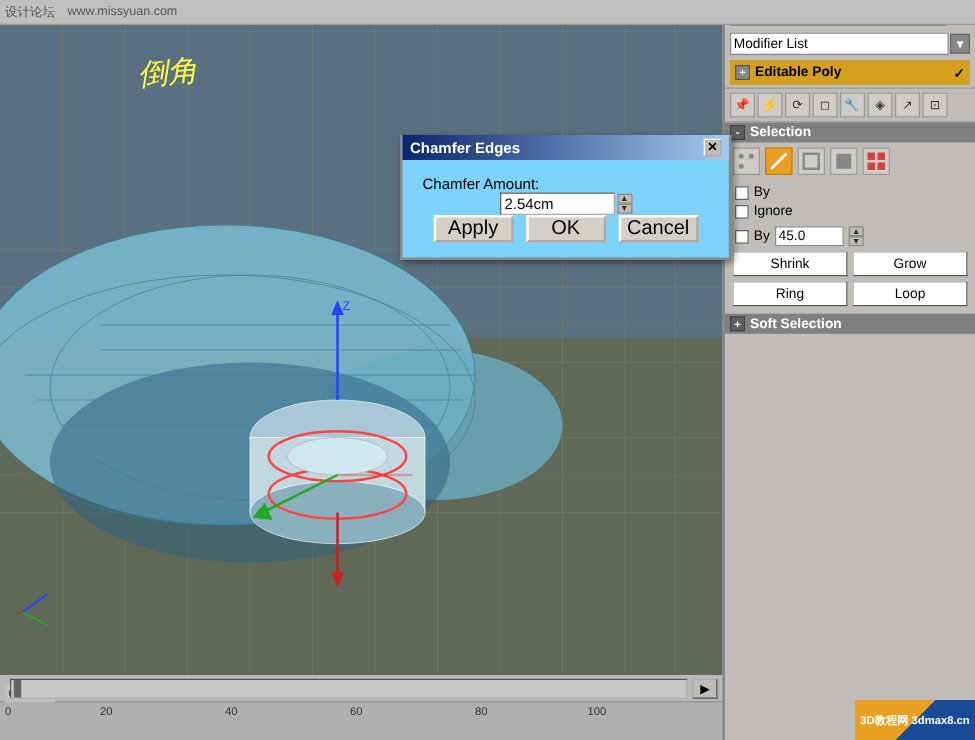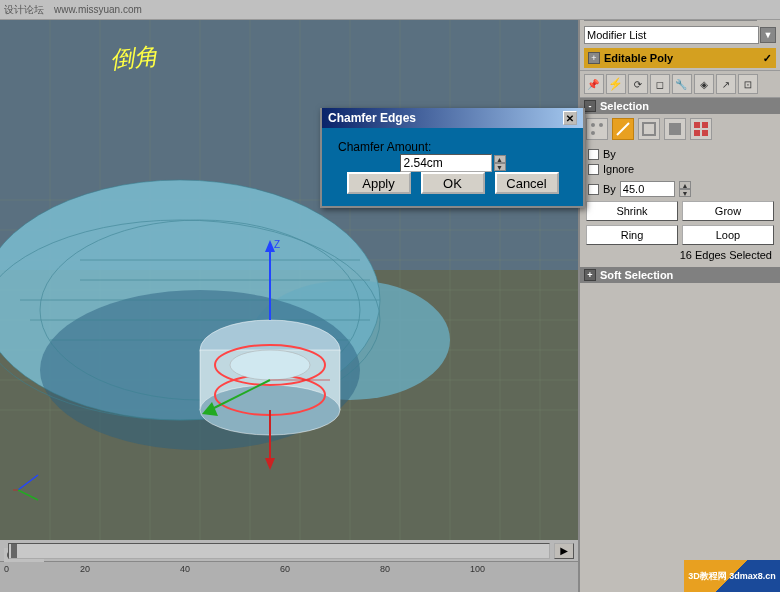--- a/index.html
+++ b/index.html
@@ -362,21 +362,21 @@
       margin-right: 4px;
       border: 1px solid #404040;
     }
 
     
     #chamfer-dialog {
       position: absolute;
       top: 108px;
       left: 320px;
       width: 265px;
-      background: #0369a1;
+      background: #7dd3fc;
       border: 2px solid #888;
       border-top: none;
       z-index: 100;
       box-shadow: 2px 2px 6px rgba(0,0,0,0.5);
     }
 
     #chamfer-titlebar {
       background: linear-gradient(to right, #0a246a, #a6caf0);
       color: #fff;
       padding: 2px 6px;
@@ -433,21 +433,21 @@
     #chamfer-buttons {
       display: flex;
       gap: 10px;
     }
 
     .chamfer-btn {
       width: 64px;
       height: 22px;
       background: #d4d0c8;
       border: 2px outset #fff;
-      font-size: 13px;
+      font-size: 16px;
       cursor: pointer;
       color: #000;
       text-align: center;
     }
 
     
     #timeline-area {
       position: absolute;
       top: 540px;
       left: 0;
@@ -775,21 +775,20 @@
     <div id="shrink-grow-row">
       <button class="sel-btn">Shrink</button>
       <button class="sel-btn">Grow</button>
     </div>
 
     <div id="ring-loop-row">
       <button class="sel-btn">Ring</button>
       <button class="sel-btn">Loop</button>
     </div>
 
-    <div id="edges-selected">16 Edges Selected</div>
   </div>
 
   <div id="soft-sel-section">
     <div class="soft-sel-header">
       <div class="plus-sm">+</div>
       <span>Soft Selection</span>
     </div>
   </div>
 </div>
 

